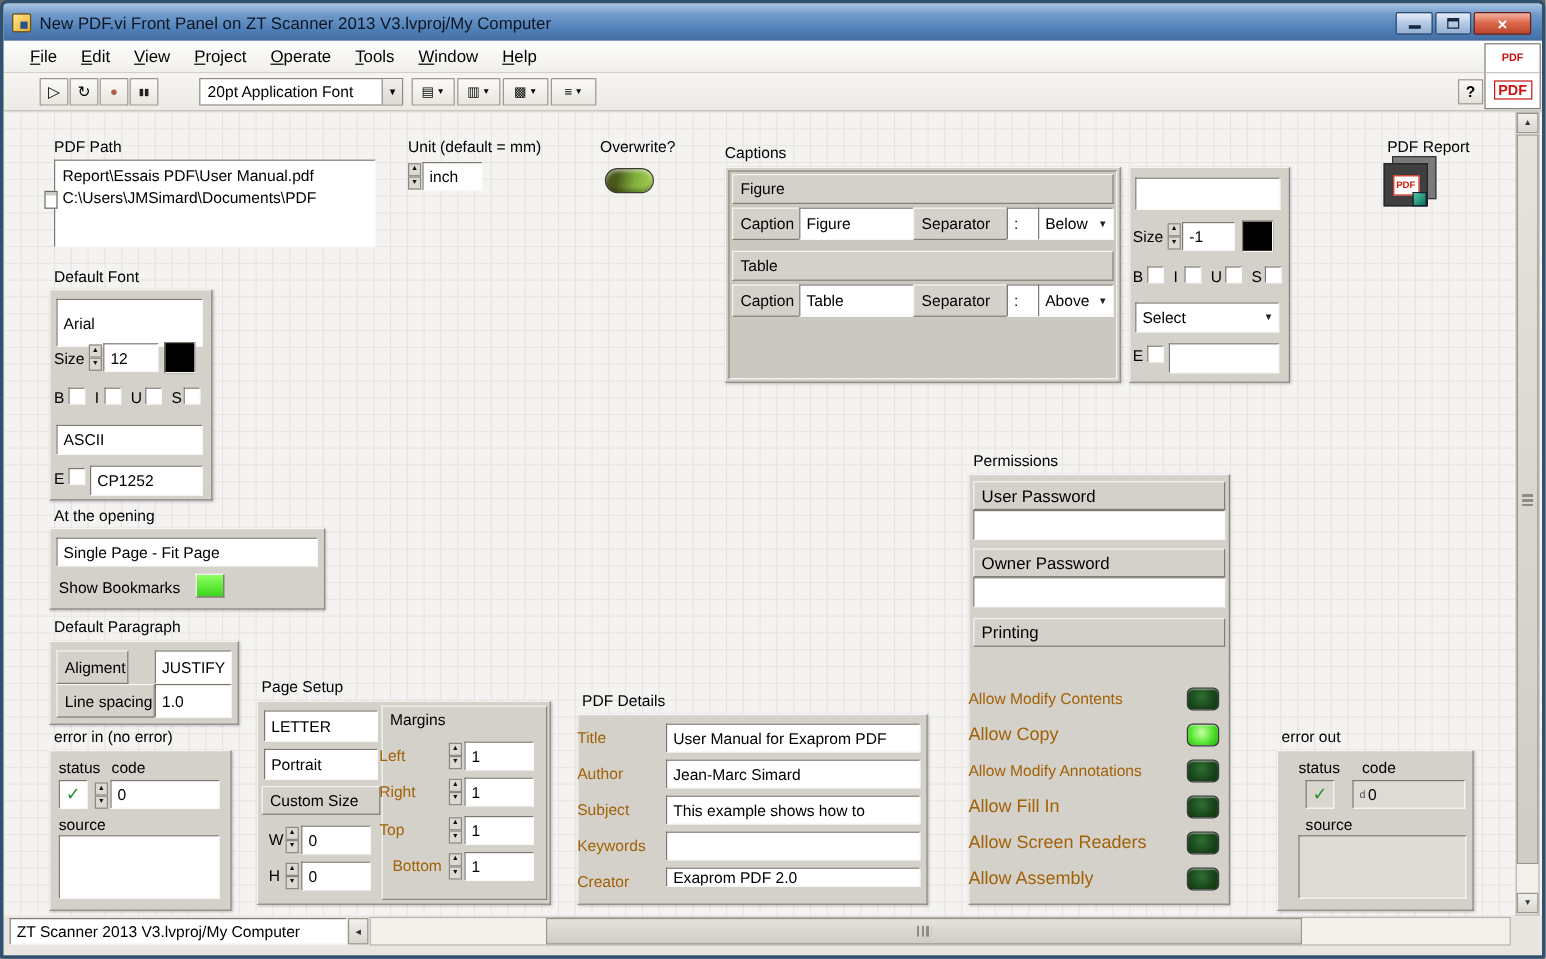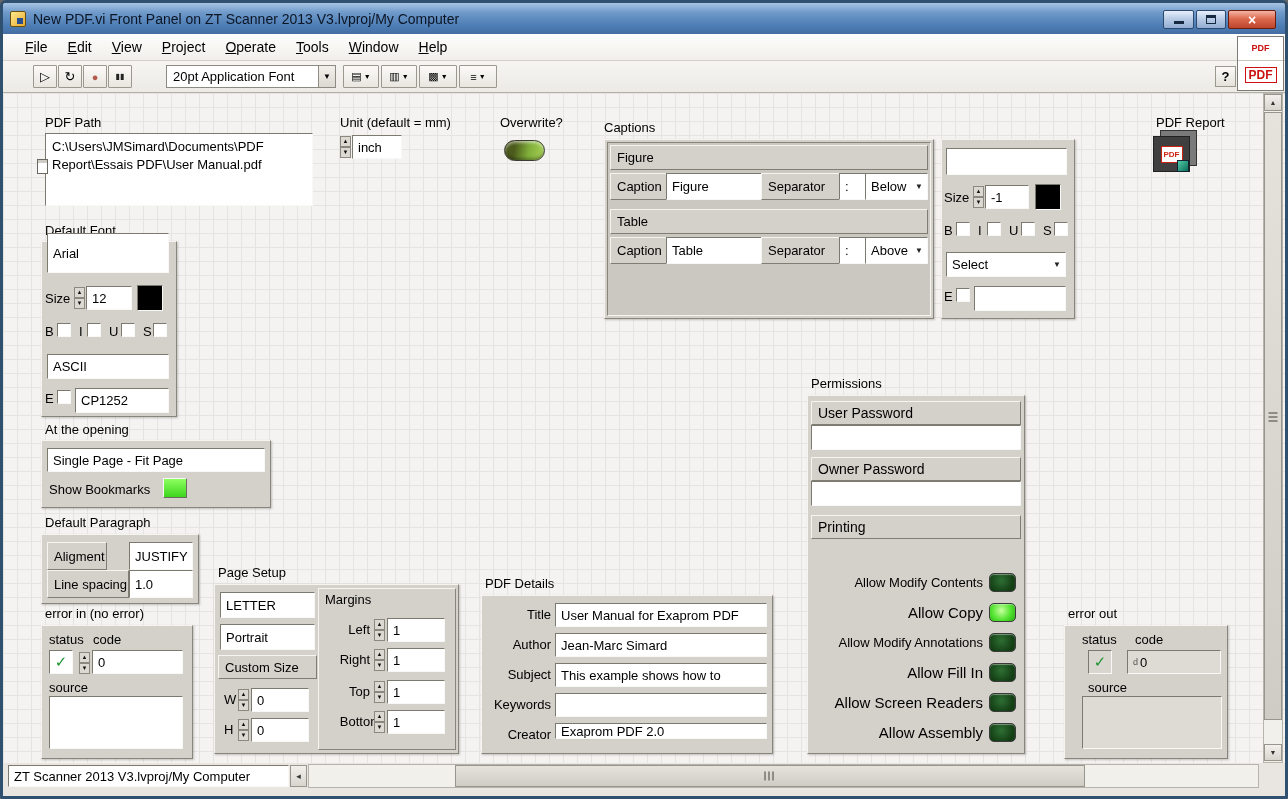--- a/index.html
+++ b/index.html
@@ -19,21 +19,21 @@
   .menu-item::first-letter{text-decoration:underline}
   .toolbar{position:absolute;left:0;top:58px;width:100%;height:32px;background:linear-gradient(#f7f5f2,#eceae5);border-bottom:1px solid #b2afa9}
   .tbtn{position:absolute;top:4px;width:24px;height:23px;background:linear-gradient(#fbfaf8,#e9e6e0);border:1px solid #9b988f;display:flex;align-items:center;justify-content:center;border-radius:1px}
   .combo{position:absolute;top:4px;background:#fff;border:1px solid #8d8a82;display:flex;align-items:center}
   .combo .txt{padding:0 6px;white-space:nowrap;flex:1}
   .combo .arrow-btn{width:17px;align-self:stretch;background:linear-gradient(#f2f0ec,#dcd9d2);border-left:1px solid #8d8a82;display:flex;align-items:center;justify-content:center;font-size:8px}
   .helpbtn{position:absolute;top:5px;width:21px;height:21px;background:linear-gradient(#fbfaf8,#e5e2db);border:1px solid #9b988f;display:flex;align-items:center;justify-content:center;font-weight:bold}
   .vi-icon{position:absolute;left:1234px;top:33px;width:47px;height:55px;background:#fff;border:1px solid #7e7b74;display:flex;flex-direction:column}
   .panel{position:absolute;left:0;top:90px;width:1282px;height:670px;background-color:#f4f3f1;background-image:linear-gradient(#e6e4e0 1px,transparent 1px),linear-gradient(90deg,#e6e4e0 1px,transparent 1px);background-size:14px 14px}
   .lbl{position:absolute;white-space:nowrap;color:#000}
-  .rlbl{position:absolute;text-align:right;white-space:nowrap;color:#000000}
+  .rlbl{position:absolute;text-align:left;white-space:nowrap;color:#a16207}
   .cluster{position:absolute;background:#d4d1cb;border:1px solid;border-color:#f6f4f0 #88857d #88857d #f6f4f0;box-shadow:1px 1px 2px rgba(90,90,90,.35)}
   .inset{position:absolute;background:#cbc8c2;border:1px solid;border-color:#88857d #f6f4f0 #f6f4f0 #88857d}
   .cell{position:absolute;background:#d4d1cb;border:1px solid;border-color:#f6f4f0 #807d75 #807d75 #f6f4f0;display:flex;align-items:center;padding:0 6px;white-space:nowrap}
   .fld{position:absolute;background:#fff;border:1px solid;border-color:#7c796f #f8f8f6 #f8f8f6 #7c796f;display:flex;align-items:center;padding:0 5px;white-space:nowrap;overflow:hidden}
   .fld.gray{background:#dedbd5}
   .dd-arrow{position:absolute;right:4px;top:50%;transform:translateY(-50%);font-size:8px;line-height:1;color:#222;pointer-events:none}
   .cb{position:absolute;width:14px;height:14px;background:#fff;border:1px solid;border-color:#7c796f #f8f8f6 #f8f8f6 #7c796f}
   .spin{position:absolute;width:11px}
   .spin span{display:block;width:11px;height:11px;background:#dcd9d3;border:1px solid #8b887f;font-size:6px;line-height:9px;text-align:center;color:#111;overflow:hidden}
   .colorbox{position:absolute;border:1px solid;border-color:#7c796f #f8f8f6 #f8f8f6 #7c796f}
@@ -133,22 +133,22 @@
     <div style="flex:1.3;display:flex;align-items:center;justify-content:center">
       <span style="color:#cc1111;font-weight:bold;font-size:12px;border:1px solid #cc1111;padding:0 3px">PDF</span>
     </div>
   </div>
 
   <div class="panel"></div>
 
   <div class="lbl" style="left:42px;top:112px">PDF Path</div>
   <div class="area" style="left:42px;top:130px;width:268px;height:73px">
     <div style="padding:4px 6px;line-height:18px">
+      <div>Report\Essais PDF\User Manual.pdf</div>
       <div>C:\Users\JMSimard\Documents\PDF</div>
-      <div>Report\Essais PDF\User Manual.pdf</div>
     </div>
   </div>
   <div style="position:absolute;left:34px;top:156px;width:11px;height:15px;background:#fff;border:1px solid #6b6861;box-shadow:inset 0 3px 0 #cfccc6"></div>
 
   <div class="lbl" style="left:337px;top:112px">Unit (default = mm)</div>
   <span class="spin" style="left:337px;top:133px">
     <span>▲</span>
     <span>▼</span>
   </span>
   <div class="fld" style="left:349px;top:132px;width:50px;height:24px">inch</div>
@@ -207,21 +207,21 @@
   <div style="position:absolute;left:1150px;top:127px;width:46px;height:44px">
     <div style="position:absolute;left:7px;top:0;width:37px;height:36px;background:#7a7a7a;border:1px solid #333"></div>
     <div style="position:absolute;left:0;top:6px;width:37px;height:36px;background:#3f3f3f;border:1px solid #222;display:flex;align-items:center;justify-content:center">
       <span style="background:#fff;border:1px solid #cc2211;color:#cc2211;font-size:8px;font-weight:bold;padding:3px 2px">PDF</span>
     </div>
     <div style="position:absolute;left:24px;top:30px;width:12px;height:12px;background:linear-gradient(135deg,#53c9a8,#0a6f58);border:1px solid #123"></div>
   </div>
 
   <div class="lbl" style="left:42px;top:220px">Default Font</div>
   <div class="cluster" style="left:38px;top:238px;width:136px;height:176px"></div>
-  <div class="fld" style="left:44px;top:230px;width:122px;height:40px">Arial</div>
+  <div class="fld" style="left:44px;top:246px;width:122px;height:40px">Arial</div>
   <div class="lbl" style="left:42px;top:288px">Size</div>
   <span class="spin" style="left:71px;top:284px">
     <span>▲</span>
     <span>▼</span>
   </span>
   <div class="fld" style="left:83px;top:283px;width:46px;height:24px">12</div>
   <div class="colorbox" style="left:134px;top:282px;width:26px;height:26px;background:#000"></div>
   <div class="lbl" style="left:42px;top:321px">B</div>
   <span class="cb" style="left:54px;top:320px"></span>
   <div class="lbl" style="left:76px;top:321px">I</div>

